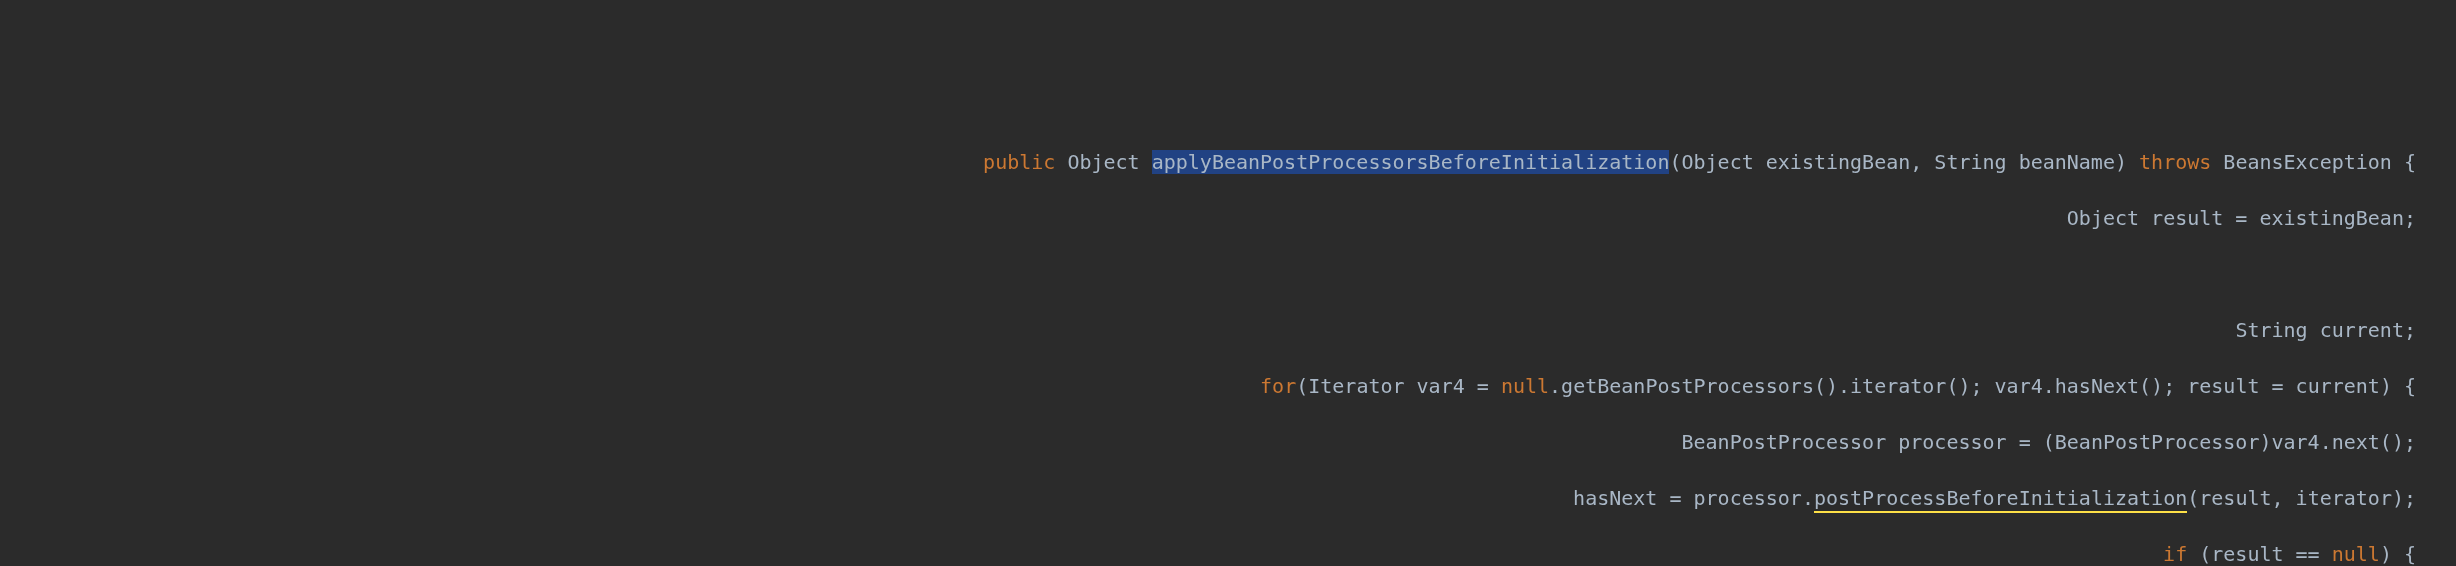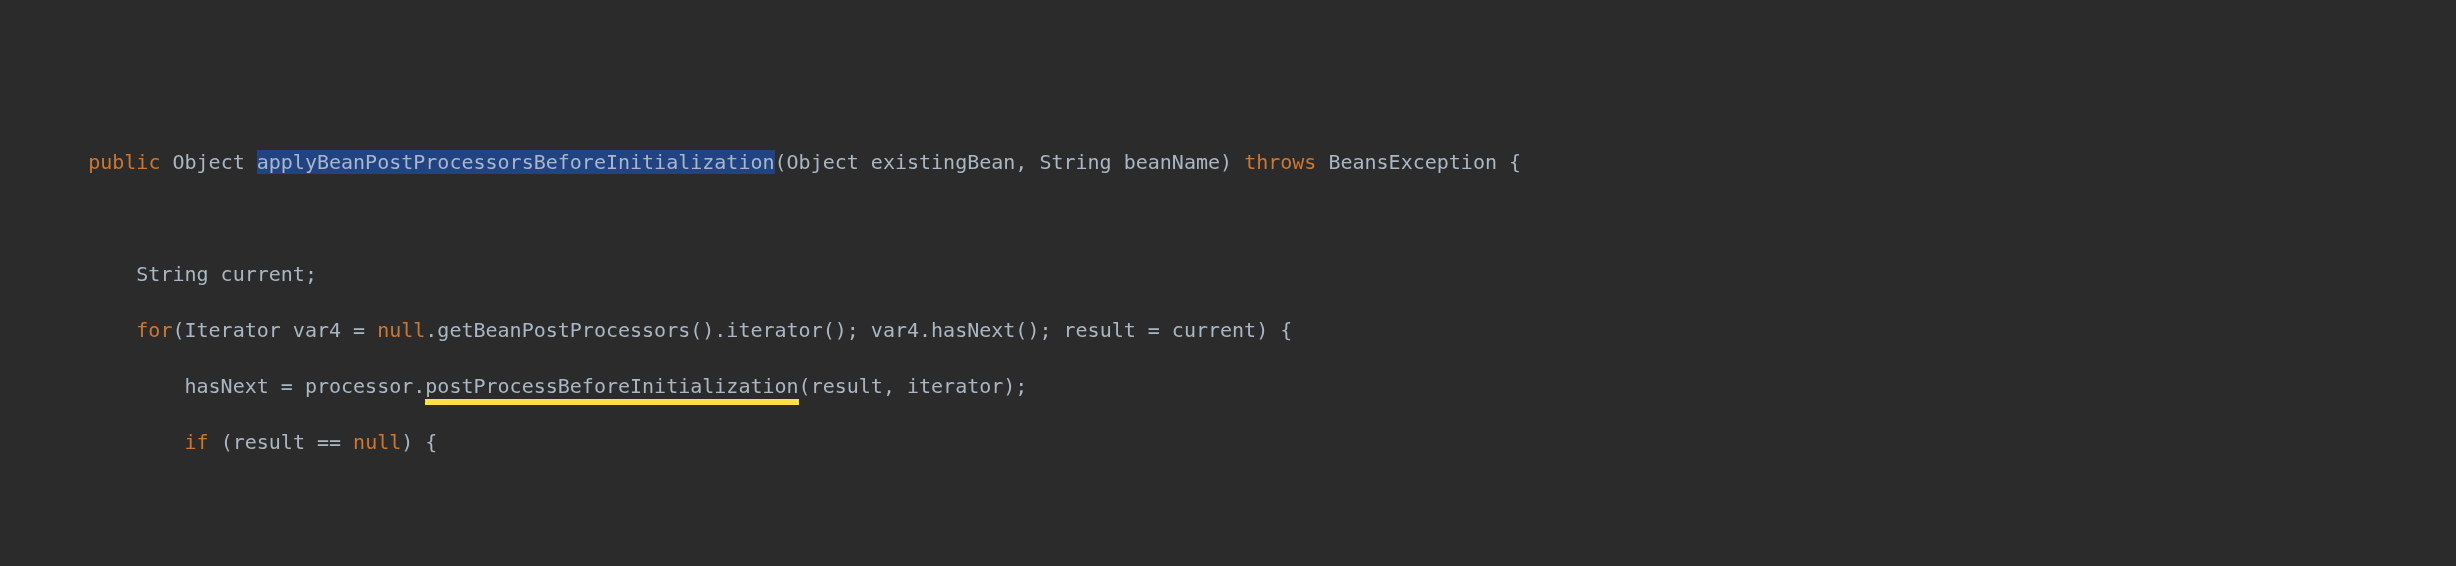--- a/index.html
+++ b/index.html
@@ -16,41 +16,44 @@
       padding: 8px 0;
       white-space: pre;
       overflow-x: auto;
     }
     .code-container {
       position: relative;
     }
     .line {
       padding: 0 40px;
       white-space: pre;
+      text-align: right;
     }
     .kw-orange { color: #cc7832; }
     .method-highlight {
       background-color: #214283;
       color: #a9b7c6;
     }
     .red-underline {
-      border-bottom: 6px solid #fde047;
+      border-bottom: 2px solid #fde047;
       padding-bottom: 1px;
     }
   </style>
 </head>
 <body>
 
 
 
 <div class="code-container">
 <div class="line"><span>    </span><span class="kw-orange">public</span><span> Object </span><span class="method-highlight">applyBeanPostProcessorsBeforeInitialization</span><span>(Object existingBean, String beanName) </span><span class="kw-orange">throws</span><span> BeansException {</span></div>
+<div class="line"><span>        </span><span>Object result = existingBean;</span></div>
 <div class="line">&nbsp;</div>
 <div class="line"><span>        </span><span>String current;</span></div>
 <div class="line"><span>        </span><span class="kw-orange">for</span><span>(Iterator var4 = </span><span class="kw-orange">null</span><span>.getBeanPostProcessors().iterator(); var4.hasNext(); result = current) {</span></div>
+<div class="line"><span>            </span><span>BeanPostProcessor processor = (BeanPostProcessor)var4.next();</span></div>
 <div class="line"><span>            </span><span>hasNext = processor.</span><span class="red-underline">postProcessBeforeInitialization</span><span>(result, iterator);</span></div>
 <div class="line"><span>            </span><span class="kw-orange">if</span><span> (result == </span><span class="kw-orange">null</span><span>) {</span></div>
 
 
 
 
 
 
 </div>
 

